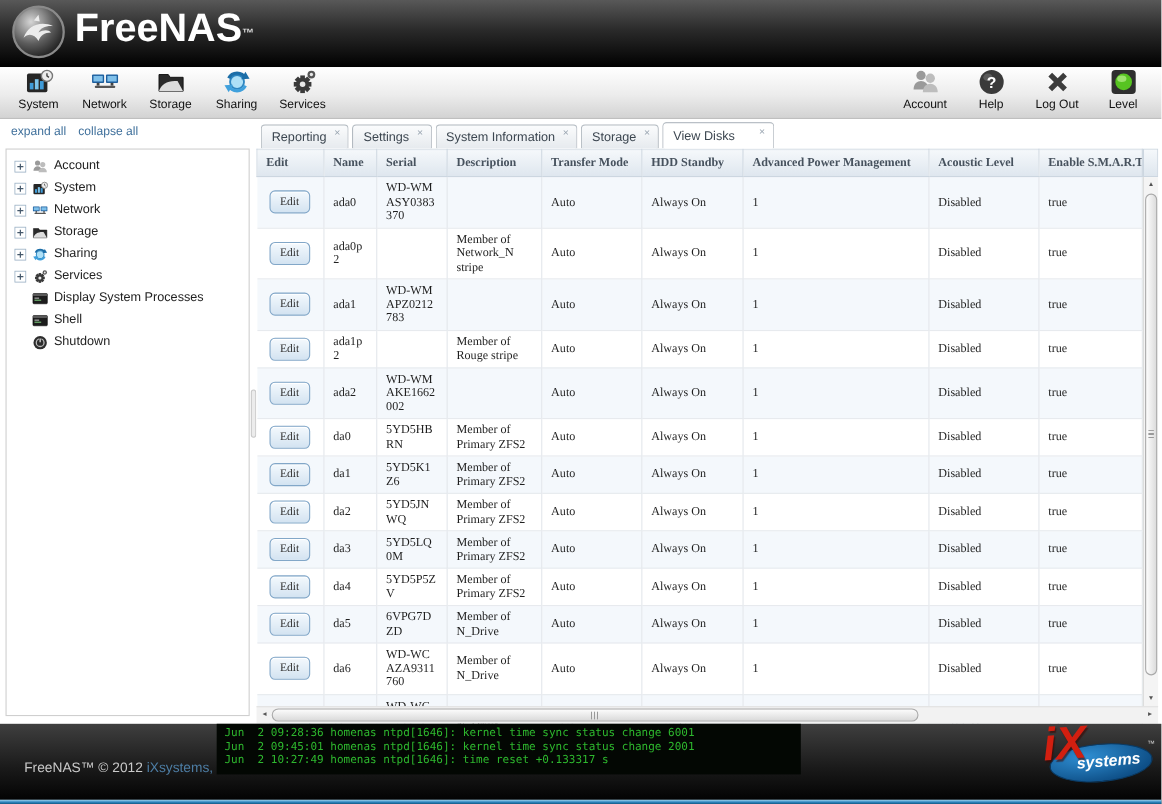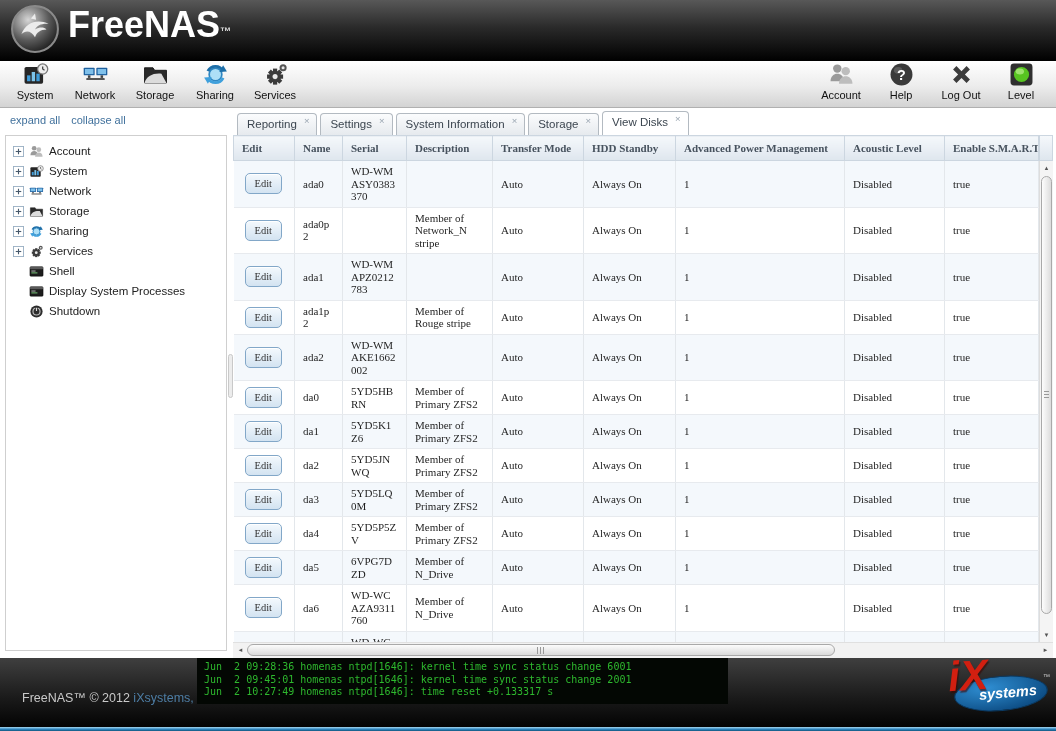--- a/index.html
+++ b/index.html
@@ -30,24 +30,24 @@
     border:1px solid #cfcfcf;background:#fff;box-sizing:border-box;padding-top:5px;}
   .tree-item{display:flex;align-items:center;padding:2.5px 0 2.5px 7px;font-size:11.5px;color:#222;cursor:pointer;}
   .expander{width:11px;height:11px;margin-right:5px;flex:none;display:flex;}
   .expander svg{width:11px;height:11px;}
   .tree-icon{width:15px;height:15px;margin-right:5px;flex:none;display:flex;}
   .tree-icon svg{width:15px;height:15px;}
   .splitter{position:absolute;left:228px;top:354px;width:5px;height:44px;background:#ececec;
     border:1px solid #c9c9c9;border-radius:3px;box-sizing:border-box;}
   
   .tabs{position:absolute;left:237px;top:111px;height:24px;display:flex;align-items:flex-end;z-index:3;}
-  .tab{display:flex;align-items:flex-start;padding:4px 7px 4px 9px;margin-right:3px;height:22px;box-sizing:border-box;
+  .tab{display:flex;align-items:center;padding:4px 7px 4px 9px;margin-right:3px;height:22px;box-sizing:border-box;
     border:1px solid #b3bac1;border-bottom:none;border-radius:4px 4px 0 0;
     background:linear-gradient(#fbfcfd,#e6eaee);font-size:11.5px;color:#3c4650;cursor:pointer;white-space:nowrap;}
-  .tab.active{background:#fff;height:24px;z-index:4;}
+  .tab.active{background:#fff;height:24px;z-index:4;gap:15px;}
   .tab-close{font-size:9.5px;color:#98a4b0;margin-left:7px;position:relative;top:-3px;cursor:pointer;}
   
   .grid-panel{position:absolute;left:233px;top:135px;width:820px;height:523px;background:#fff;overflow:hidden;}
   .grid-panel::before{content:"";position:absolute;right:0;top:0;width:14px;height:26px;box-sizing:border-box;
     background:linear-gradient(#f5f8fb,#dee6ee);border:1px solid #ccd6e0;}
   table.grid{border-collapse:collapse;table-layout:fixed;width:806px;font-size:11px;color:#1f1f1f;font-family:Liberation Serif, serif;}
   .grid th{background:linear-gradient(#f5f8fb,#dee6ee);border:1px solid #ccd6e0;color:#47525e;
     font-weight:bold;text-align:left;padding:6px 8px;font-size:11px;white-space:nowrap;overflow:hidden;cursor:pointer;}
   .grid td{border-right:1px solid #e3e7eb;border-bottom:1px solid #e7eaee;padding:4px 8px;height:22px;
     line-height:12.5px;vertical-align:middle;overflow-wrap:break-word;}
@@ -358,33 +358,33 @@
       <div class="tree-item">
     <span class="expander"></span>
     <span class="tree-icon">
           <svg viewBox="0 0 32 32">
             <rect x="2" y="6" width="28" height="20" rx="2" fill="#1d1d1d" stroke="#000"></rect>
             <rect x="2" y="6" width="28" height="5" rx="2" fill="#5a5a5a"></rect>
             <rect x="5" y="14" width="9" height="2" fill="#bdbdbd"></rect>
             <rect x="5" y="18" width="13" height="2" fill="#7fcf7f"></rect>
           </svg>
         </span>
-    <span class="tree-label">Shell</span>
+    <span class="tree-label">Display System Processes</span>
   </div>
       <div class="tree-item">
     <span class="expander"></span>
     <span class="tree-icon">
           <svg viewBox="0 0 32 32">
             <rect x="2" y="6" width="28" height="20" rx="2" fill="#1d1d1d" stroke="#000"></rect>
             <rect x="2" y="6" width="28" height="5" rx="2" fill="#5a5a5a"></rect>
             <rect x="5" y="14" width="9" height="2" fill="#bdbdbd"></rect>
             <rect x="5" y="18" width="13" height="2" fill="#7fcf7f"></rect>
           </svg>
         </span>
-    <span class="tree-label">Display System Processes</span>
+    <span class="tree-label">Shell</span>
   </div>
       <div class="tree-item">
     <span class="expander"></span>
     <span class="tree-icon">
           <svg viewBox="0 0 32 32">
             <circle cx="16" cy="16" r="13" fill="#2d2d2d"></circle>
             <circle cx="16" cy="16" r="7.5" fill="none" stroke="#bbb" stroke-width="2.5"></circle>
             <line x1="16" y1="6" x2="16" y2="15" stroke="#2d2d2d" stroke-width="5"></line>
             <line x1="16" y1="8" x2="16" y2="15" stroke="#ddd" stroke-width="2.5"></line>
           </svg>

